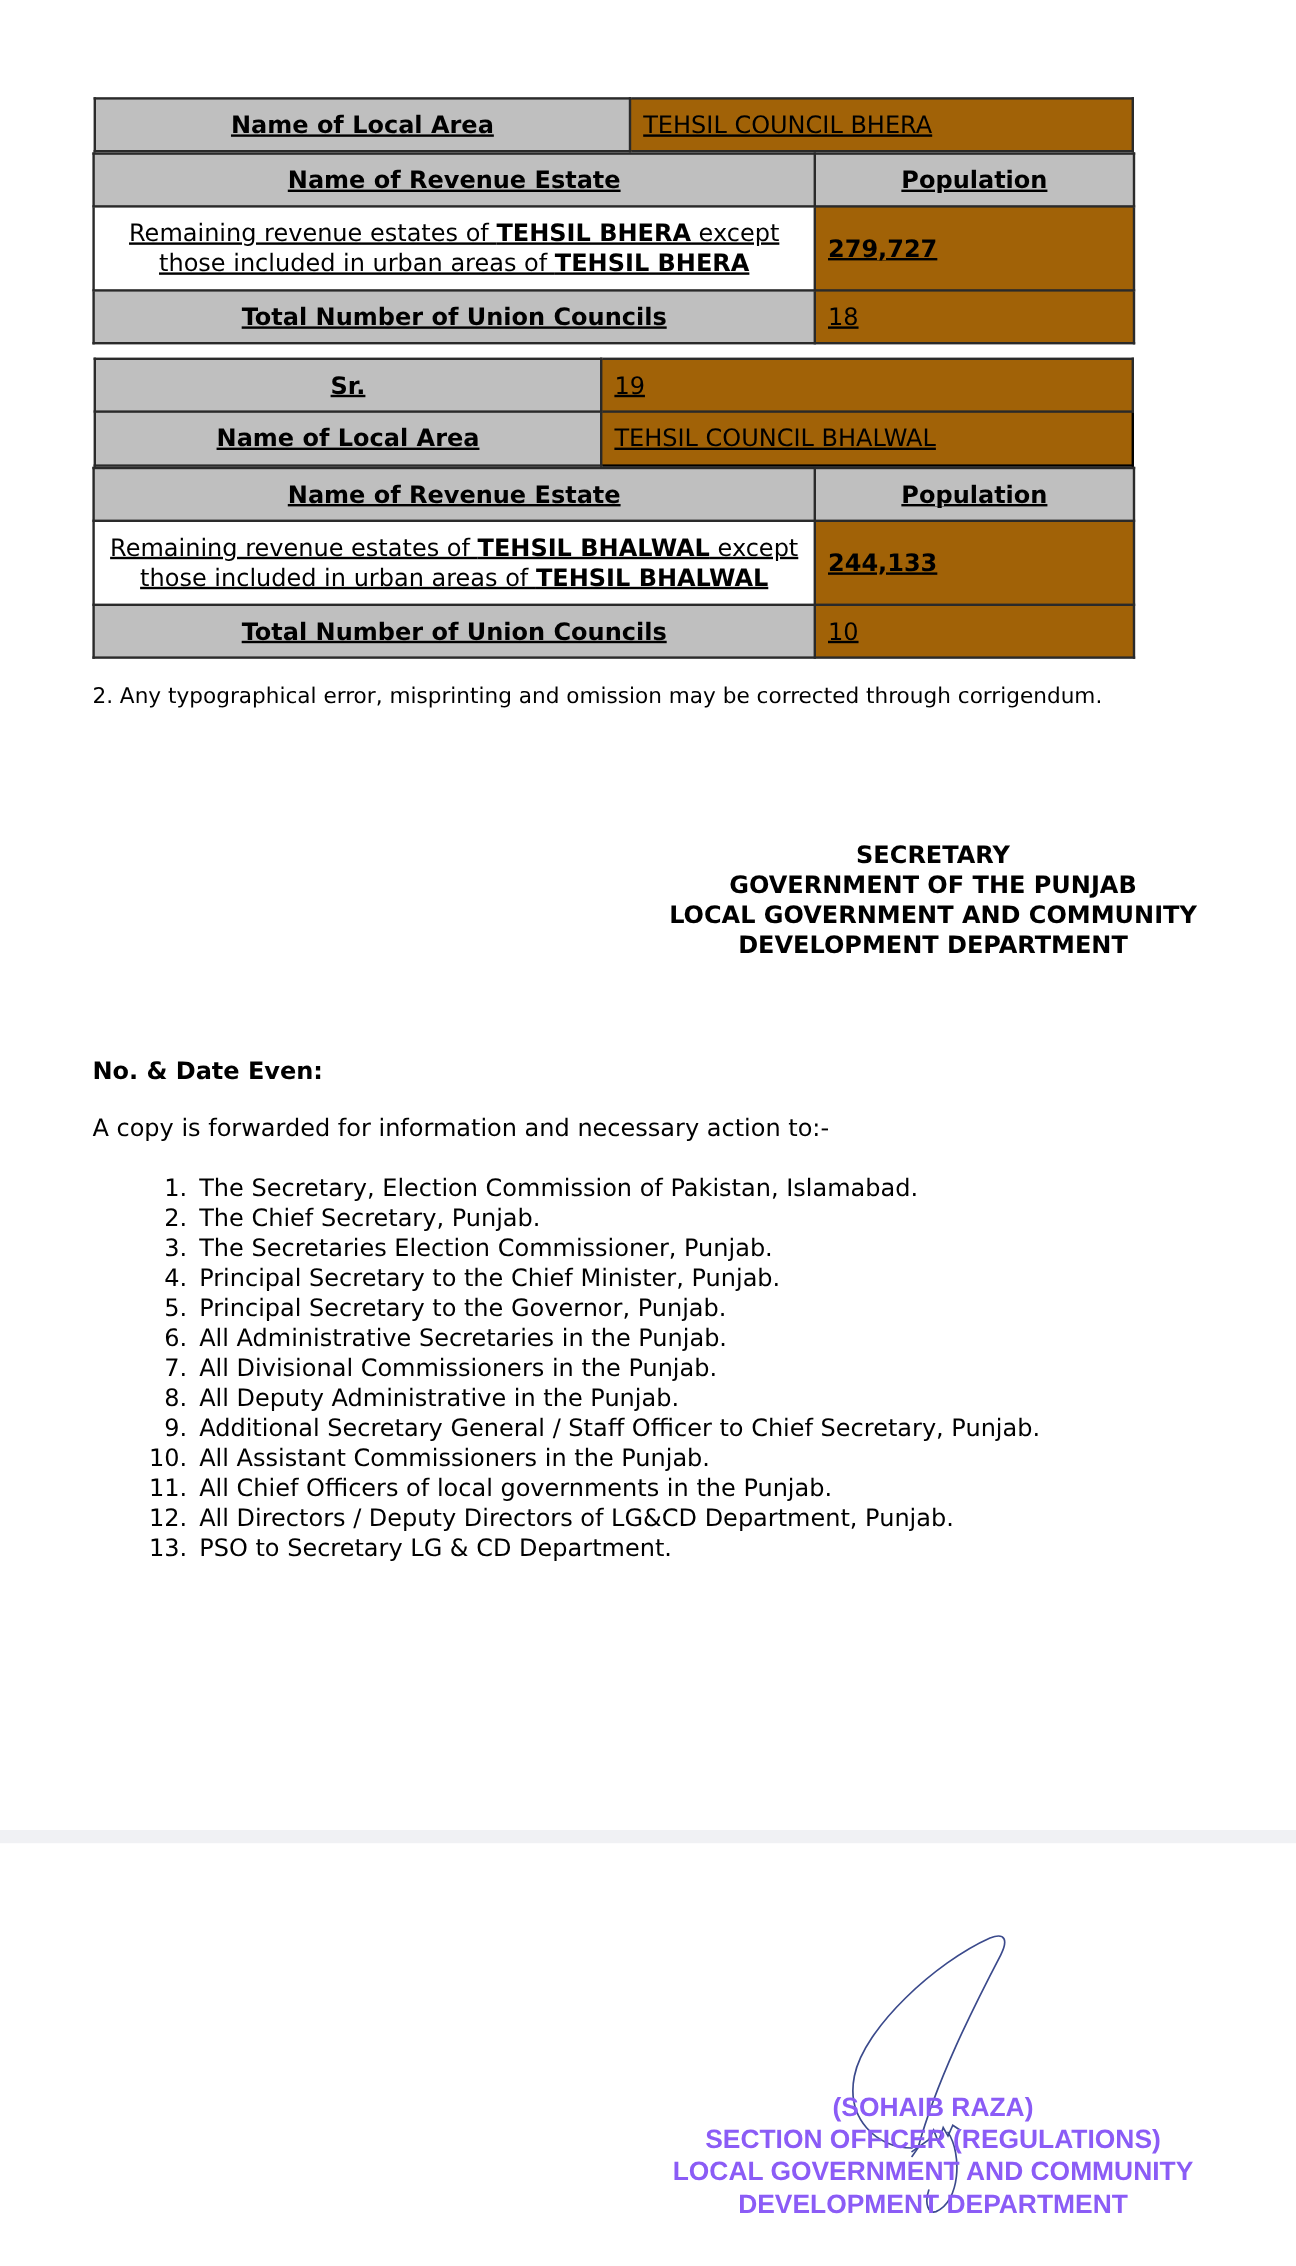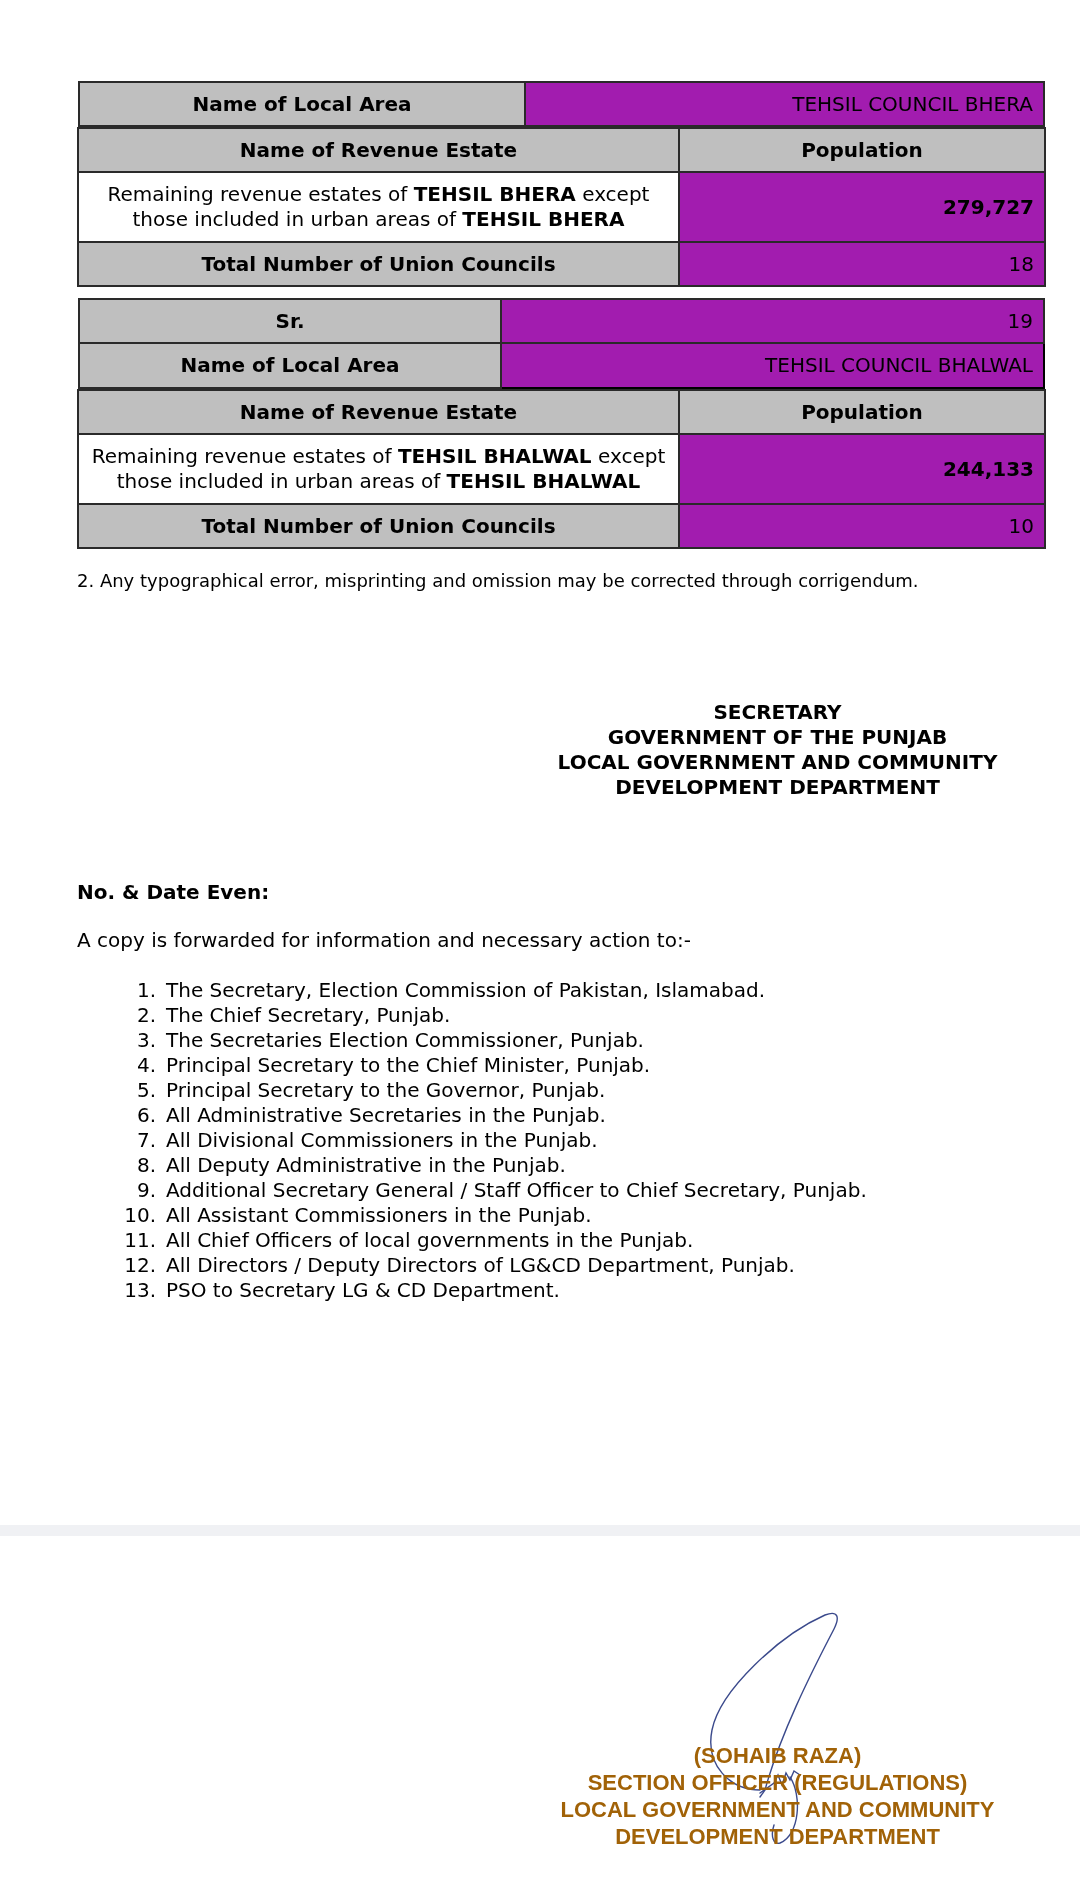--- a/index.html
+++ b/index.html
@@ -1,29 +1,29 @@
 <!DOCTYPE html>
 <html><head>
 <meta charset="utf-8">
 <style>
   html, body { margin: 0; padding: 0; background: #ffffff; }
   body {
     width: 1080px; height: 1888px; position: relative; overflow: hidden;
     font-family: "DejaVu Sans", sans-serif; color: #000; font-size: 20px;
   }
   .tbl {
-    position: absolute; left: 77px; width: 969px;
-    border-collapse: collapse; table-layout: fixed;
+    position: absolute; left: 77px; width: 869px;
+    border-collapse: collapse; table-layout: fixed; text-decoration: underline;
   }
   .tbl td {
     border: 2px solid #2a2a2a; padding: 0 10px; font-size: 20px;
     line-height: 25px; vertical-align: middle; box-sizing: border-box;
   }
   .tbl td.hdr { background: #bfbfbf; font-weight: bold; text-align: center; }
-  .tbl td.val { background: #a21caf; text-align: right; }
+  .tbl td.val { background: #a16207; text-align: left; }
   .tbl td.desc { text-align: center; }
   .tbl td.bold { font-weight: bold; }
   .tbl tr.h44 td { height: 44px; }
   .tbl tr.h70 td { height: 70px; }
   .sub { border-collapse: collapse; width: 100%; table-layout: fixed; }
 
   #t1 { top: 81px; }
   #t2 { top: 298px; }
 
   .note { position: absolute; left: 77px; top: 570px; font-size: 18px; white-space: nowrap; }
@@ -38,21 +38,21 @@
   .cc-list { position: absolute; left: 110px; top: 978px; margin: 0; padding: 0; list-style: none; }
   .cc-list li { height: 25px; line-height: 25px; font-size: 20px; white-space: nowrap; display: flex; }
   .cc-list .num { width: 46px; text-align: right; padding-right: 10px; }
 
   .page-sep { position: absolute; left: 0; top: 1525px; width: 1080px; height: 11px; background: #f0f1f4; }
 
   .sig-svg { position: absolute; left: 690px; top: 1605px; width: 170px; height: 240px; }
   .sign-block {
     position: absolute; left: 540px; width: 475px; top: 1742px;
     text-align: center; font-family: "Liberation Sans", sans-serif;
-    font-weight: bold; font-size: 22px; line-height: 27px; color: #a16207;
+    font-weight: bold; font-size: 22px; line-height: 27px; color: #8b5cf6;
   }
 </style>
 </head>
 <body>
 
 <table class="tbl" id="t1">
   <tbody>
       <tr class="h44">
     <td style="padding:0;border:none;" colspan="2">
       <table class="sub">

